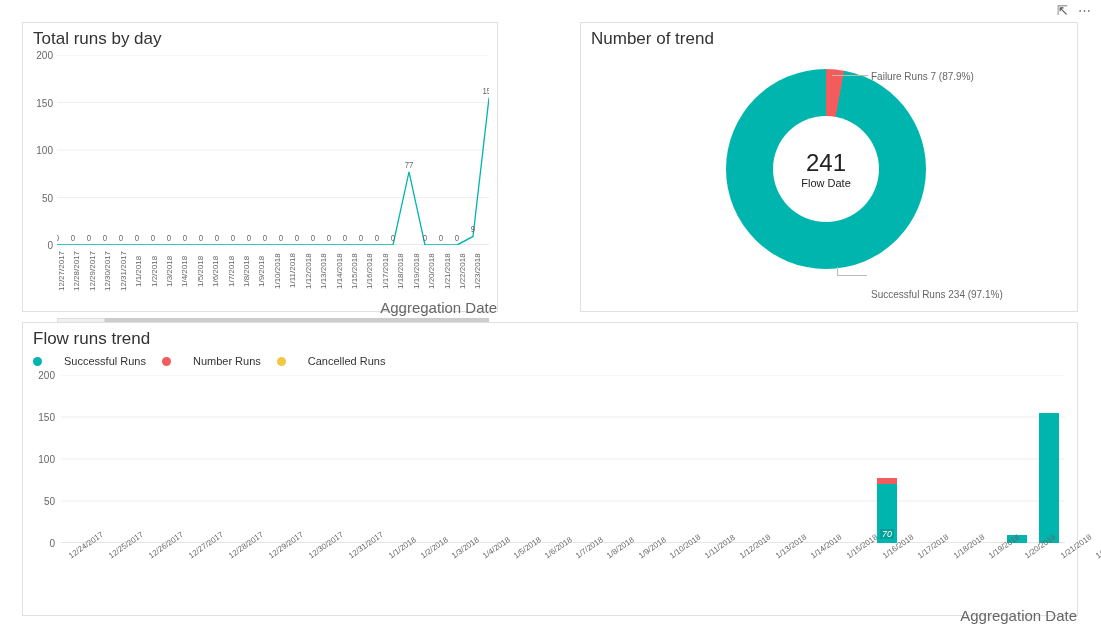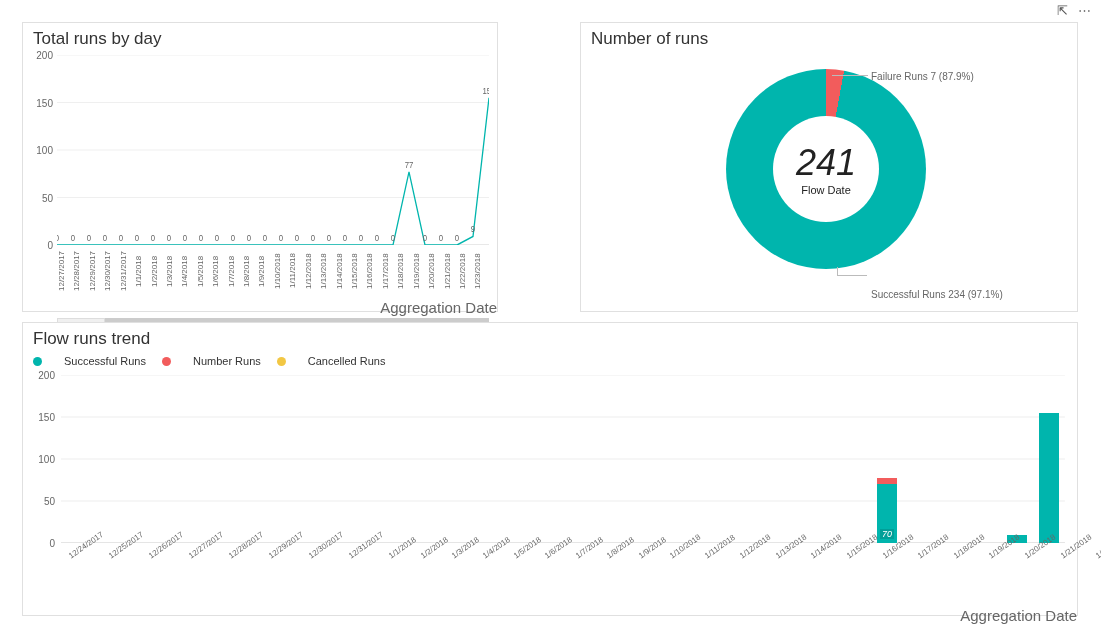--- a/index.html
+++ b/index.html
@@ -49,21 +49,21 @@
   .axis-caption { text-align: right; font-size: 15px; color: #666; margin-top: 2px; }
   .h-scroll { margin: 2px 8px 4px 34px; height: 8px; background: #ccc; position: relative; }
   .h-scroll .thumb { position: absolute; left: 0; width: 48px; height: 100%; background: #f0f0f0; border:1px solid #ddd; }
 
   
   .donut-wrap { position: relative; width: 100%; height: 240px; }
   .donut { position: absolute; left: 145px; top: 18px; width: 200px; height: 200px; border-radius: 50%;
     background: conic-gradient(#f25c5c 0deg 10.44deg, #00b5ad 10.44deg 360deg); }
   .donut-hole { position: absolute; left: 50%; top: 50%; width: 106px; height: 106px; background: #fff; border-radius: 50%; transform: translate(-50%,-50%);
     display: flex; flex-direction: column; align-items: center; justify-content: center; }
-  .donut-hole .big { font-size: 36px; color: #222; font-style: italic; }
+  .donut-hole .big { font-size: 24px; color: #222; }
   .donut-hole .small { font-size: 11px; color: #222; }
   .callout { position: absolute; font-size: 10px; color: #666; }
   .callout.failure { left: 290px; top: 20px; }
   .callout.success { left: 290px; top: 238px; text-align: center; }
   .lead-line { position: absolute; background: #bbb; }
 
   
   .legend { display: flex; gap: 16px; padding: 4px 10px; font-size: 11px; color: #333; }
   .legend .item { display: flex; align-items: center; gap: 22px; }
   .swatch { width: 9px; height: 9px; border-radius: 50%; display: inline-block; }
@@ -170,21 +170,21 @@
       <span>1/22/2018</span>
       <span>1/23/2018</span>
     </div>
   <div class="axis-caption">Aggregation Date</div>
   <div class="h-scroll">
     <div class="thumb"></div>
   </div>
 </div>
 
 <div id="card-number" class="card">
-  <div class="card-title">Number of runs</div>
+  <div class="card-title">Number of trend</div>
   <div class="donut-wrap">
     <div class="donut">
       <div class="donut-hole">
         <div class="big">241</div>
         <div class="small">Flow Date</div>
       </div>
     </div>
 
     <div class="lead-line" style="left:251px; top:28px; width:1px; height:-0px;"></div>
     <div class="lead-line" style="left:251px; top:24px; width:36px; height:1px;"></div>

